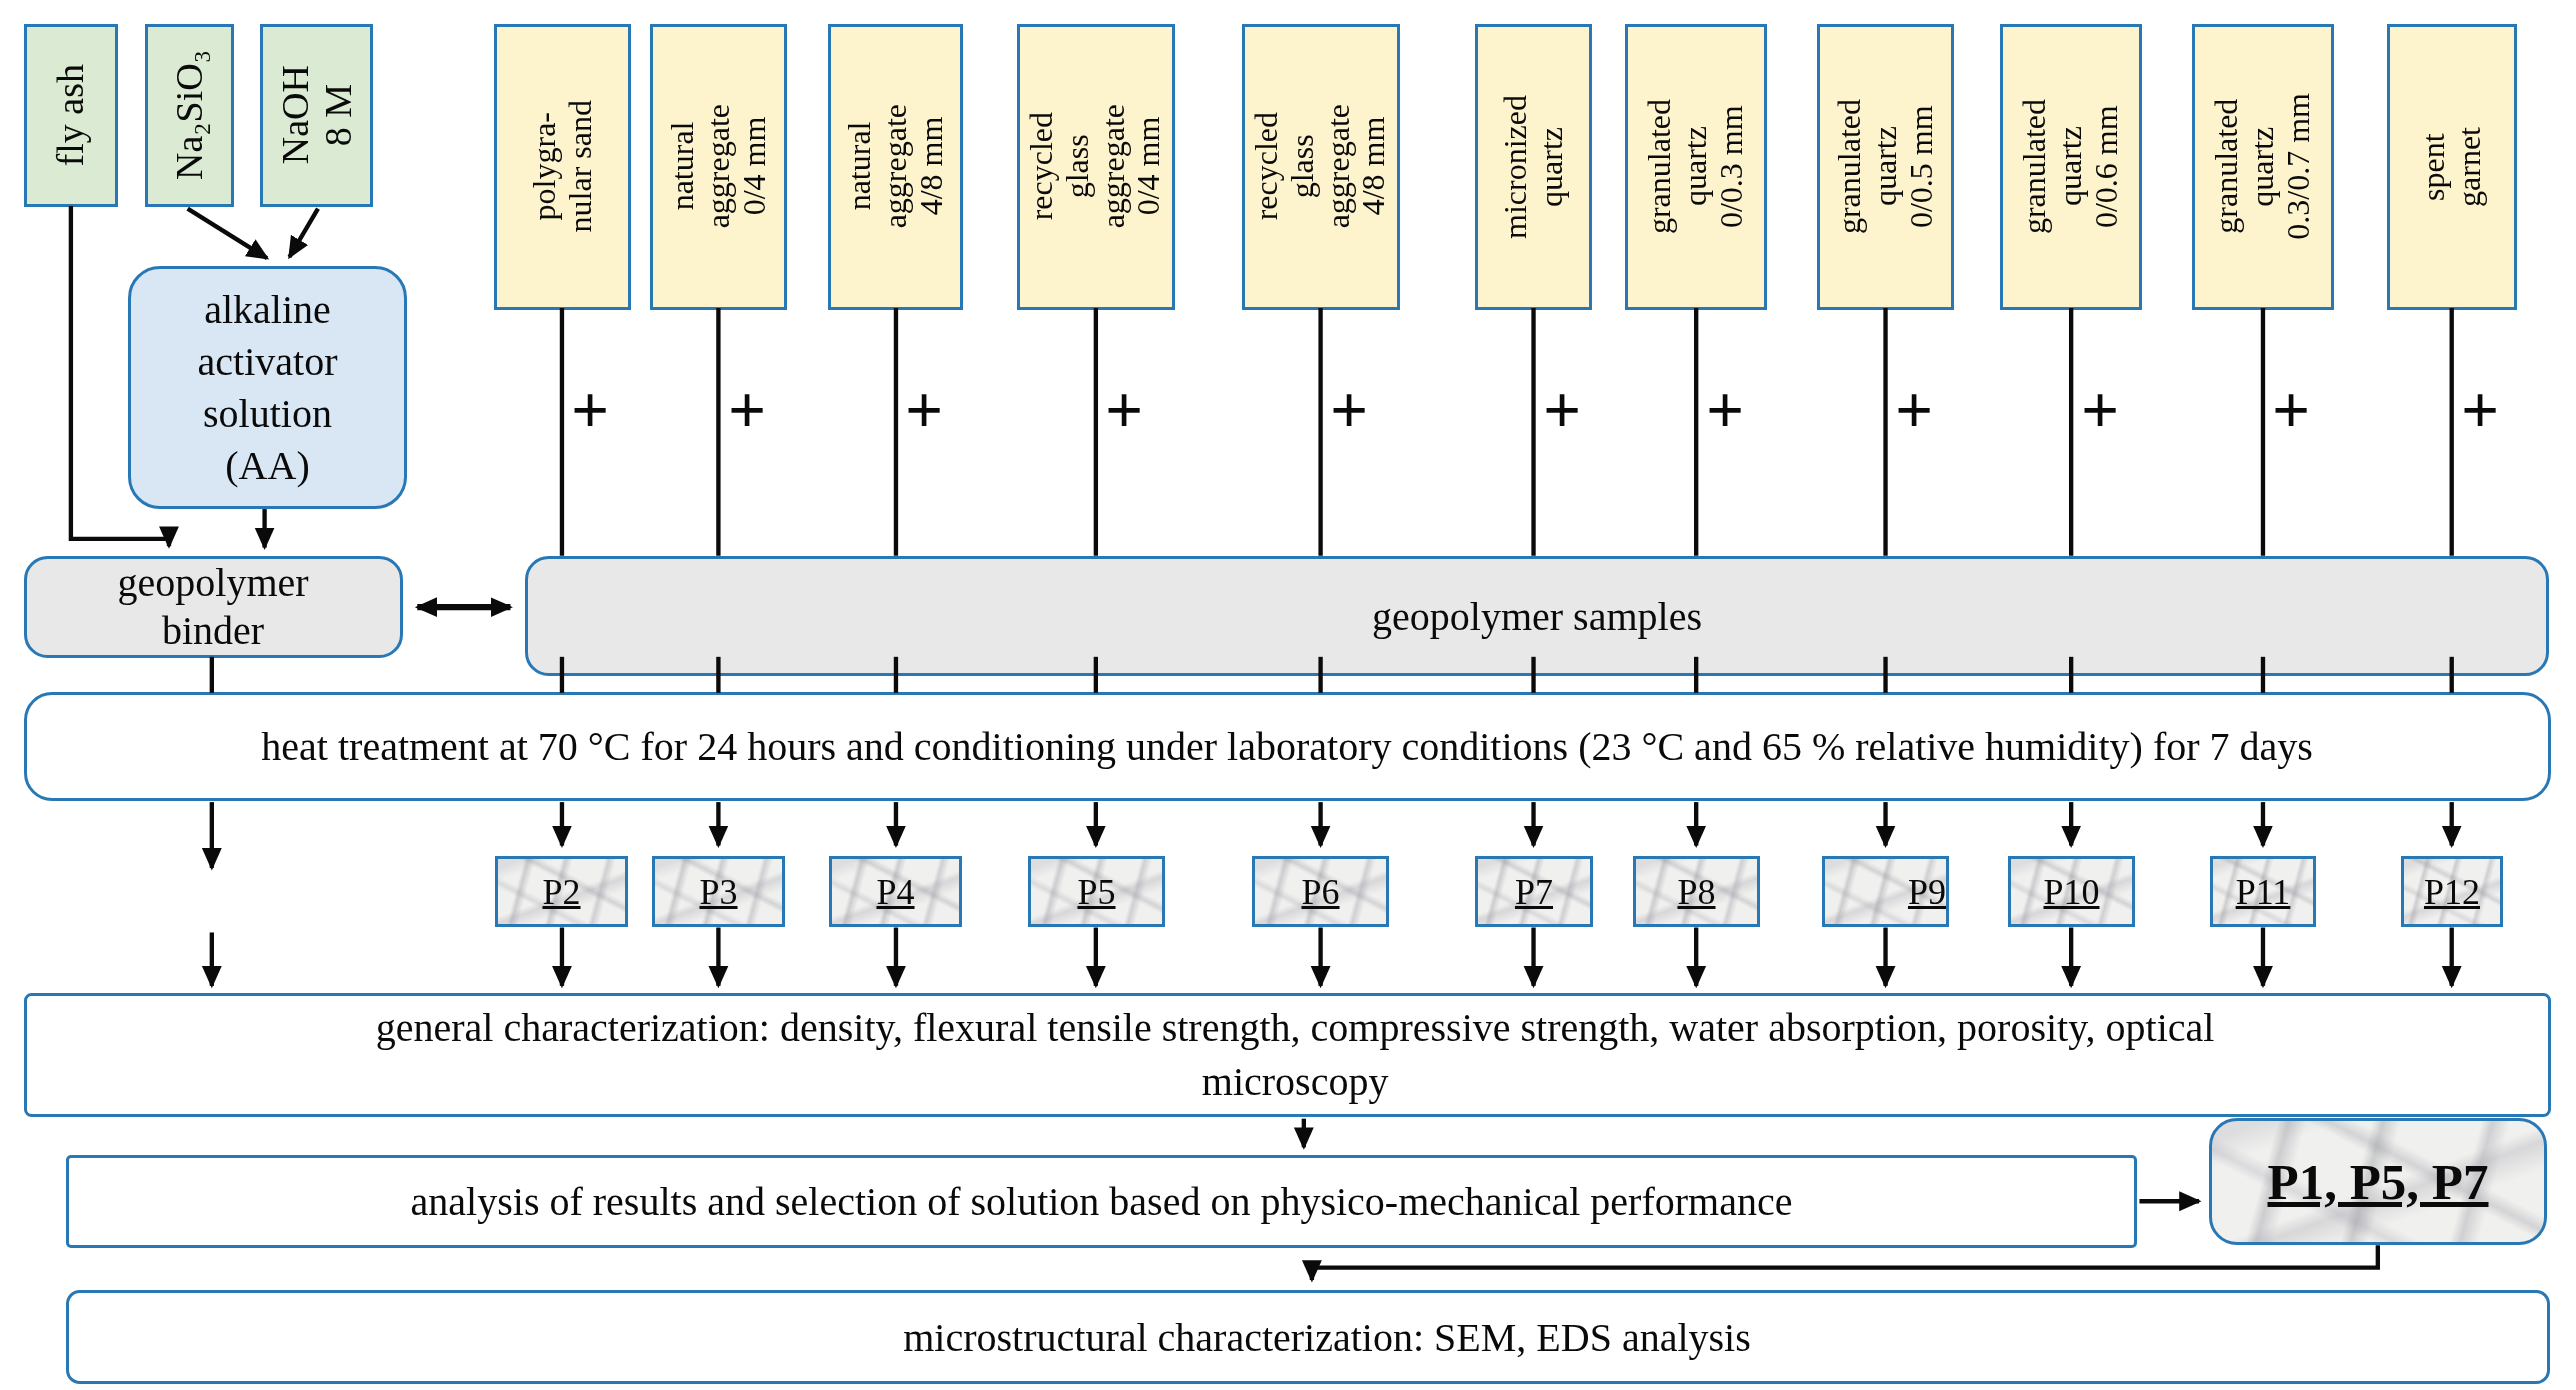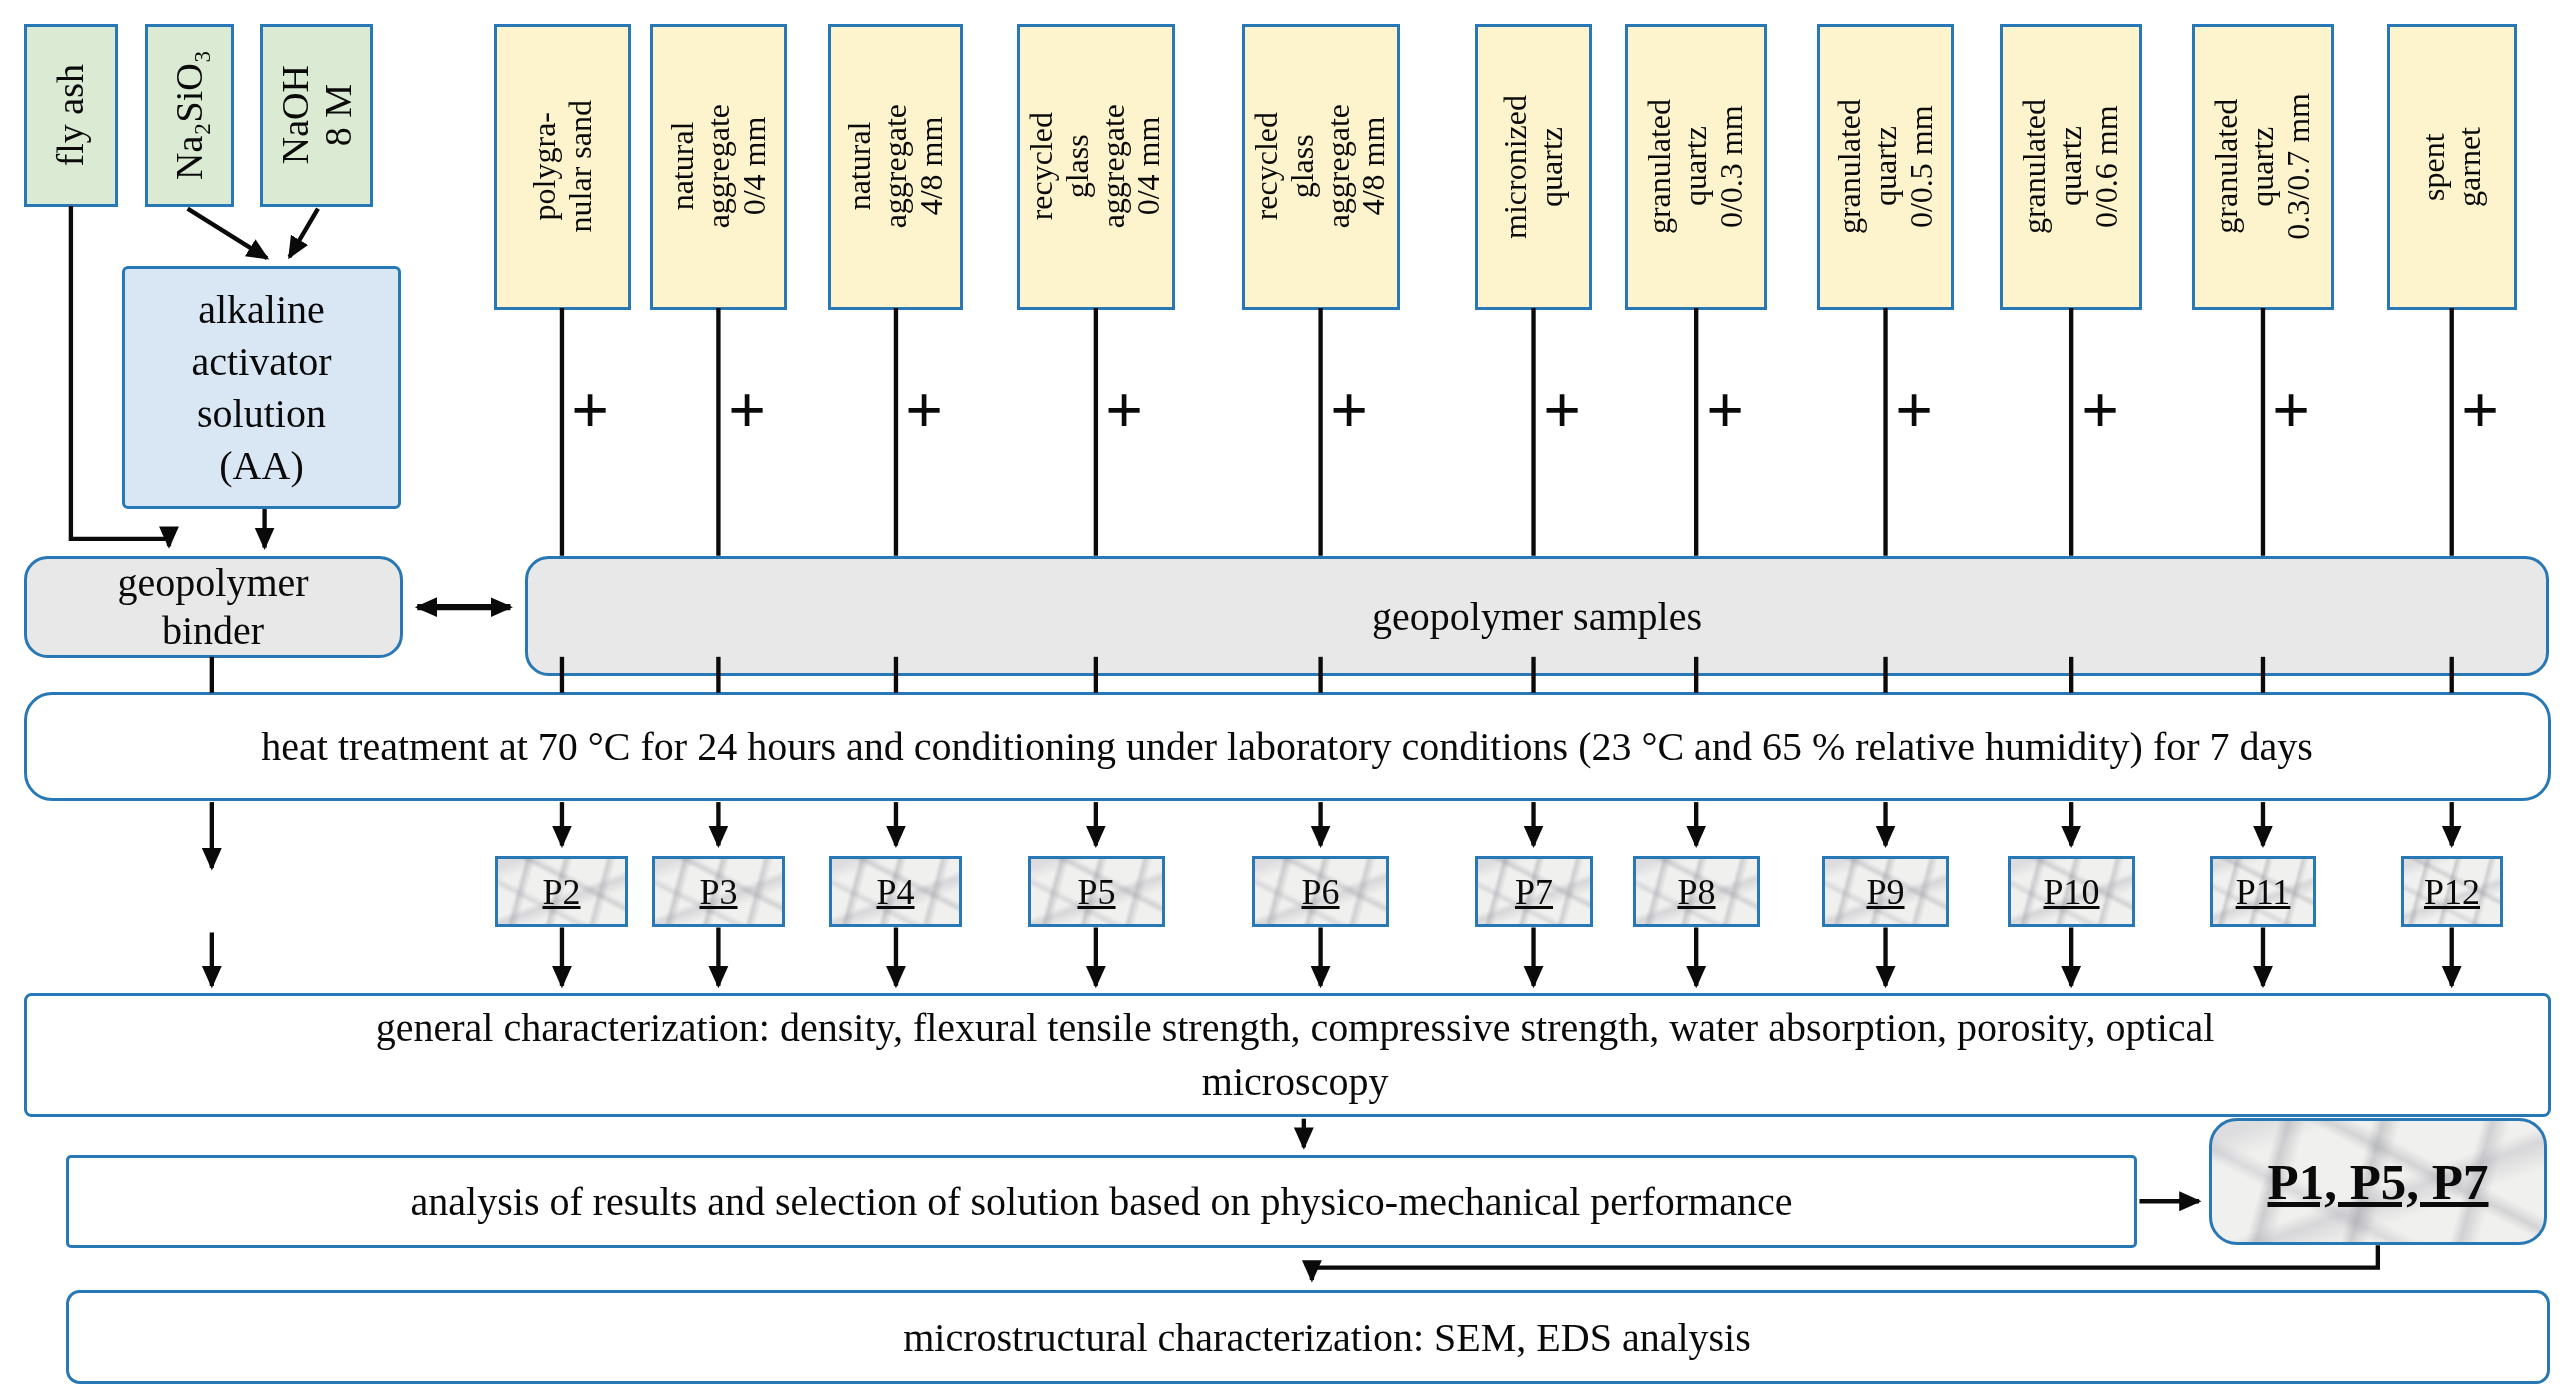--- a/index.html
+++ b/index.html
@@ -26,21 +26,21 @@
   .fill-blue{background:#d9e7f5;}
   .fill-gray{background:#e8e8e8;}
   .marble{
     background-color:#f0f0ee;
     background-image:
       linear-gradient(105deg, transparent 18%, rgba(140,140,152,0.35) 21%, transparent 26%, transparent 44%, rgba(120,122,132,0.30) 47%, transparent 52%, transparent 74%, rgba(148,148,160,0.35) 77%, transparent 82%),
       linear-gradient(27deg, transparent 28%, rgba(168,168,180,0.30) 32%, transparent 37%, transparent 58%, rgba(128,130,142,0.26) 62%, transparent 67%),
       linear-gradient(160deg, rgba(198,198,206,0.45) 8%, transparent 20%, transparent 52%, rgba(158,158,170,0.30) 58%, transparent 70%);
     text-decoration: underline;
   }
-  .rounded-lg{border-radius:6px;}
+  .rounded-lg{border-radius:32px;margin-left:6px;}
   .rounded-md{border-radius:23.6px;}
   .greenbox{top:23.6px;height:183px;font-size:38px;}
   .aggbox{top:23.6px;height:286px;font-size:32px;}
   .plus{
     position:absolute;top:377px;font-size:67px;font-weight:700;line-height:1;
     font-family:"Liberation Serif", serif;
   }
   .pbox{top:856px;height:71px;font-size:36px;}
   .widebox{left:23.6px;width:2527px;font-size:40px;}
   svg.overlay{position:absolute;left:0;top:0;pointer-events:none;}
@@ -161,21 +161,21 @@
   </div>
 <div class="box marble pbox" style="left:1252px;width:137px;">
     <span>P6</span>
   </div>
 <div class="box marble pbox" style="left:1475px;width:118px;">
     <span>P7</span>
   </div>
 <div class="box marble pbox" style="left:1633px;width:127px;">
     <span>P8</span>
   </div>
-<div class="box marble pbox" style="left:1822px;width:127px;">
+<div class="box marble pbox" style="left:1822px;width:127px;justify-content:flex-end;">
     <span>P9</span>
   </div>
 <div class="box marble pbox" style="left:2008px;width:127px;">
     <span>P10</span>
   </div>
 <div class="box marble pbox" style="left:2210px;width:106px;">
     <span>P11</span>
   </div>
 <div class="box marble pbox" style="left:2401px;width:102px;">
     <span>P12</span>

